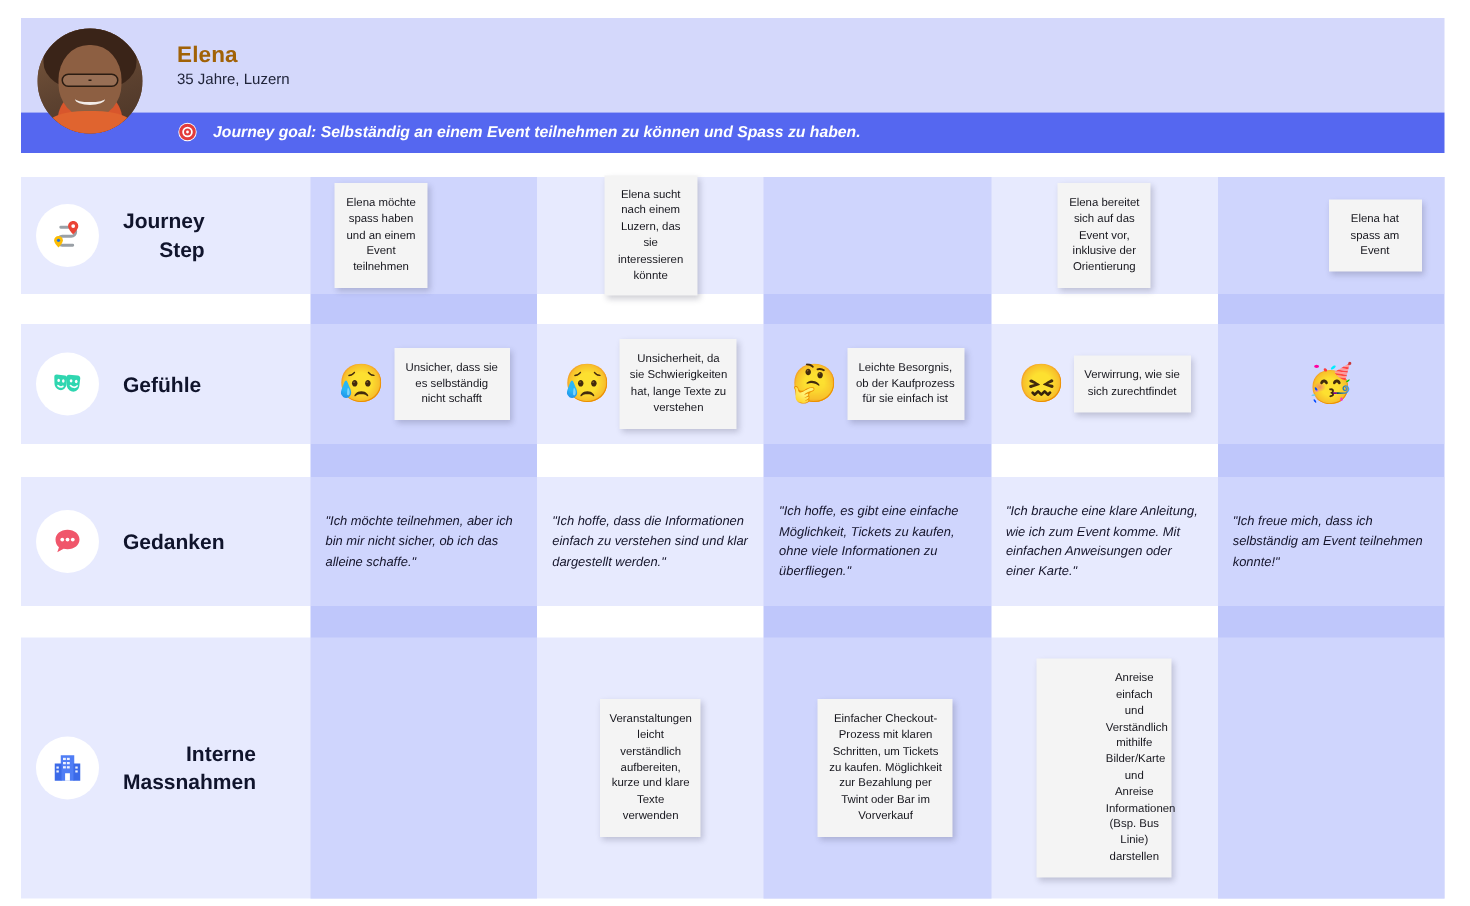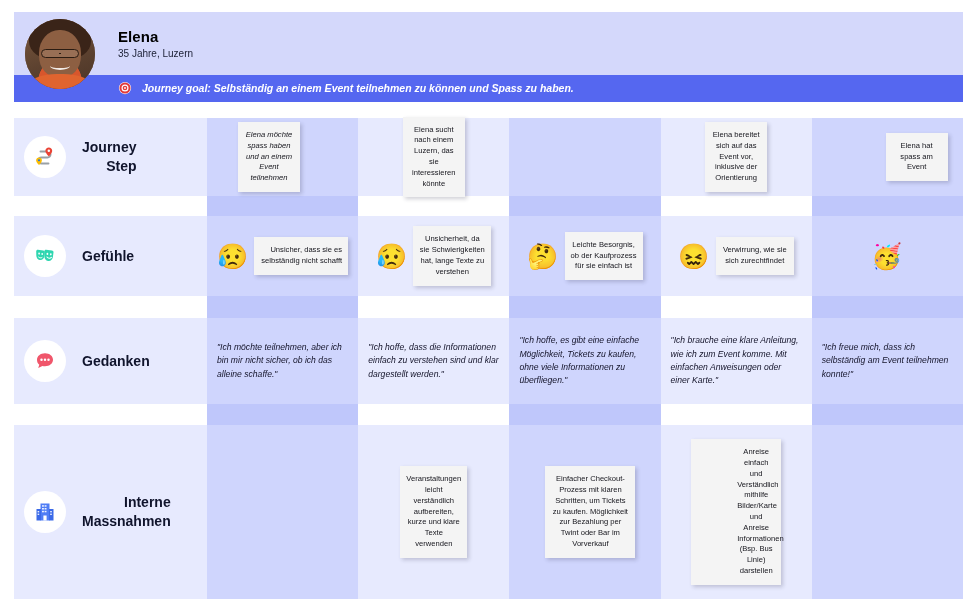--- a/index.html
+++ b/index.html
@@ -74,21 +74,21 @@
   #avatar .shirt {
     position: absolute; left: 10%; bottom: -6%;
     width: 80%; height: 28%;
     border-radius: 44% 44% 0 0;
     background: #e0642f;
   }
 
   #persona-name {
     position: absolute;
     left: 118px; top: 28px;
-    font-size: 15px; font-weight: bold; color: #000000;
+    font-size: 15px; font-weight: bold; color: #a16207;
     letter-spacing: .1px;
   }
   #persona-sub {
     position: absolute;
     left: 118px; top: 48px;
     font-size: 10px; color: #20243a;
   }
   #goal-icon {
     position: absolute;
     left: 118px; top: 81px;
@@ -228,21 +228,21 @@
         <path d="M7.5 6.5h7a3 3 0 0 1 0 6h-6a3 3 0 0 0 0 6h7" fill="none" stroke="#9aa0a6" stroke-width="1.9" stroke-linecap="round"></path>
         <path d="M15.8 2.4c1.9 0 3.4 1.5 3.4 3.3 0 2.4-3.4 5.6-3.4 5.6S12.4 8.1 12.4 5.7c0-1.8 1.5-3.3 3.4-3.3z" fill="#ea4335"></path>
         <circle cx="15.8" cy="5.7" r="1.25" fill="#ffffff"></circle>
         <path d="M6.0 12.4c1.6 0 2.9 1.3 2.9 2.8 0 2.1-2.9 4.8-2.9 4.8s-2.9-2.7-2.9-4.8c0-1.5 1.3-2.8 2.9-2.8z" fill="#fbbc04"></path>
         <circle cx="6.0" cy="15.2" r="1.05" fill="#1a73e8"></circle>
       </svg>
     </div>
     <div class="row-label">Journey
 Step</div>
   </div>
-<div class="cell" style="left: 193px; width: 124px; font-style: italic;">
+<div class="cell" style="left: 178px; width: 124px;">
       <div class="note" style="width: 62px;">Elena möchte spass haben und an einem Event teilnehmen</div>
     </div>
     <div class="cell" style="left: 344.2px; width: 151.2px;">
       <div class="note" style="width: 62px;">Elena sucht nach einem Luzern, das sie interessieren könnte</div>
     </div>
     <div class="cell" style="left: 646.6px; width: 151.2px;">
       <div class="note" style="width: 62px;">Elena bereitet sich auf das Event vor, inklusive der Orientierung</div>
     </div>
     <div class="cell" style="left: 827px; width: 151.2px;">
       <div class="note" style="width: 62px;">Elena hat spass am Event</div>
@@ -260,21 +260,21 @@
         <path d="M11.3 7.4c0-1 .8-1.7 1.8-1.6l5.8.6c1 .1 1.7 1 1.6 1.9l-.6 4.8c-.3 2.6-2.5 4.4-4.9 3.9-2.2-.5-3.7-2.7-3.7-5.1z" fill="#2fd6b0"></path>
         <ellipse cx="14.4" cy="9.9" rx=".9" ry="1.15" fill="#ffffff"></ellipse>
         <ellipse cx="17.8" cy="10.3" rx=".9" ry="1.15" fill="#ffffff"></ellipse>
         <path d="M14.0 13.0c1.3 1.5 3.2 1.6 4.4.3" fill="none" stroke="#ffffff" stroke-width="1.1" stroke-linecap="round"></path>
       </svg>
     </div>
     <div class="row-label">Gefühle</div>
   </div>
 <div class="cell emoji-cell" style="left: 193px; width: 151.2px;">
       <span class="emoji">😥</span>
-      <div class="note" style="width: 94px; text-align: right;">Unsicher, dass sie es selbständig nicht schafft</div>
+      <div class="note" style="width: 77px;">Unsicher, dass sie es selbständig nicht schafft</div>
     </div>
     <div class="cell emoji-cell" style="left: 344.2px; width: 151.2px;">
       <span class="emoji">😥</span>
       <div class="note" style="width: 78px;">Unsicherheit, da sie Schwierigkeiten hat, lange Texte zu verstehen</div>
     </div>
     <div class="cell emoji-cell" style="left: 495.4px; width: 151.2px;">
       <span class="emoji">🤔</span>
       <div class="note" style="width: 78px;">Leichte Besorgnis, ob der Kaufprozess für sie einfach ist</div>
     </div>
     <div class="cell emoji-cell" style="left: 646.6px; width: 151.2px;">

